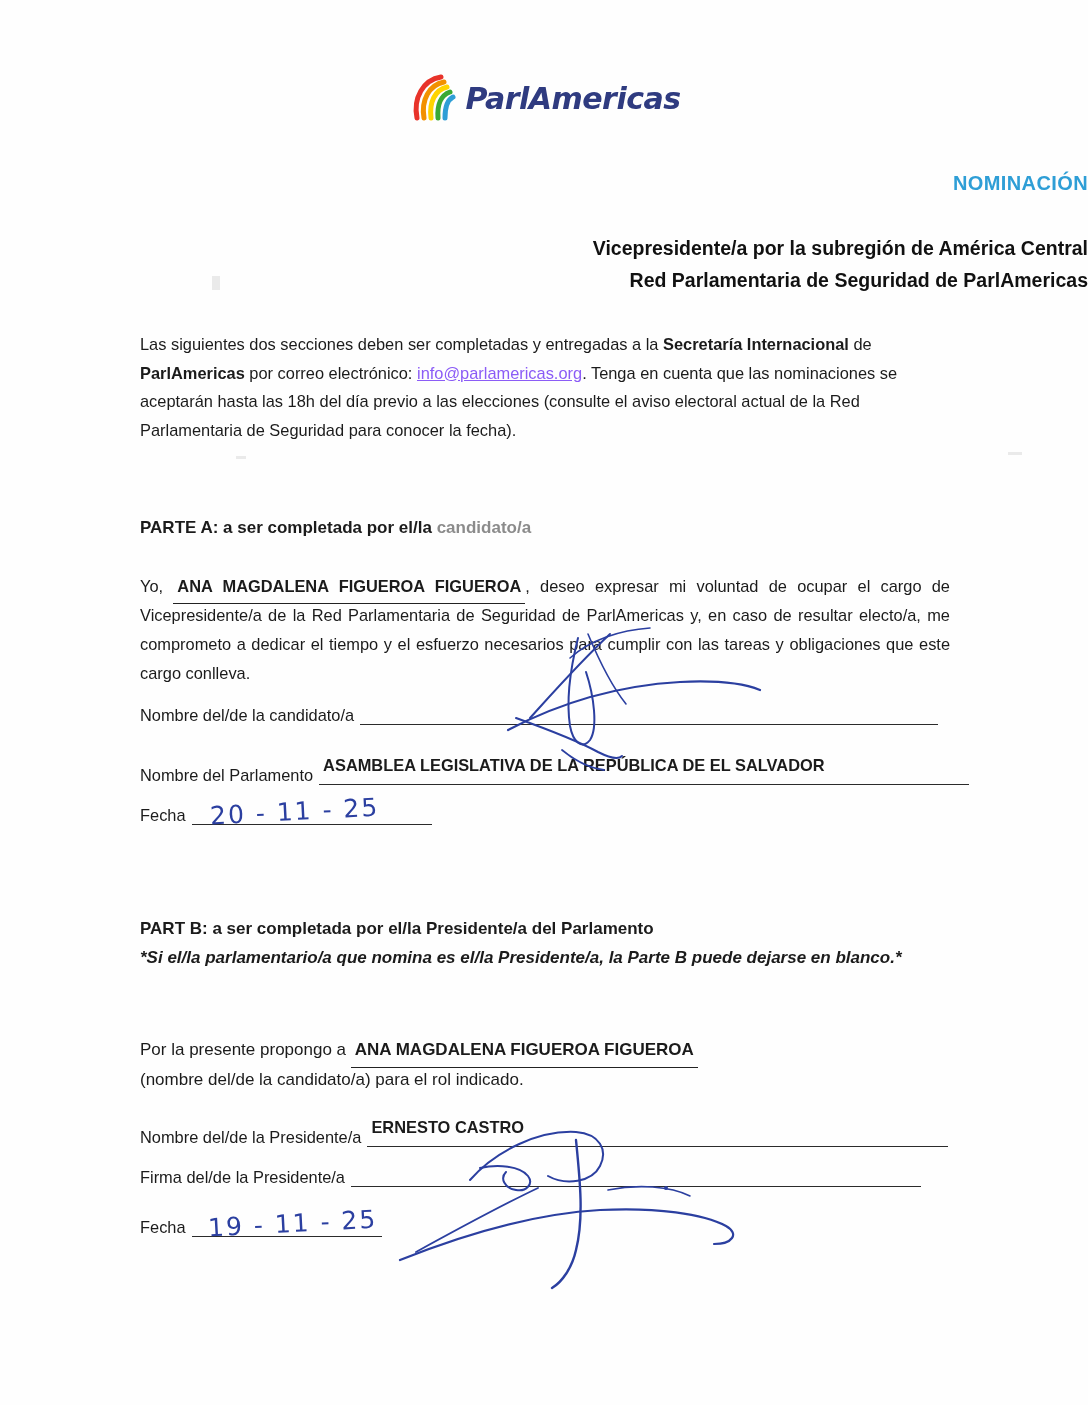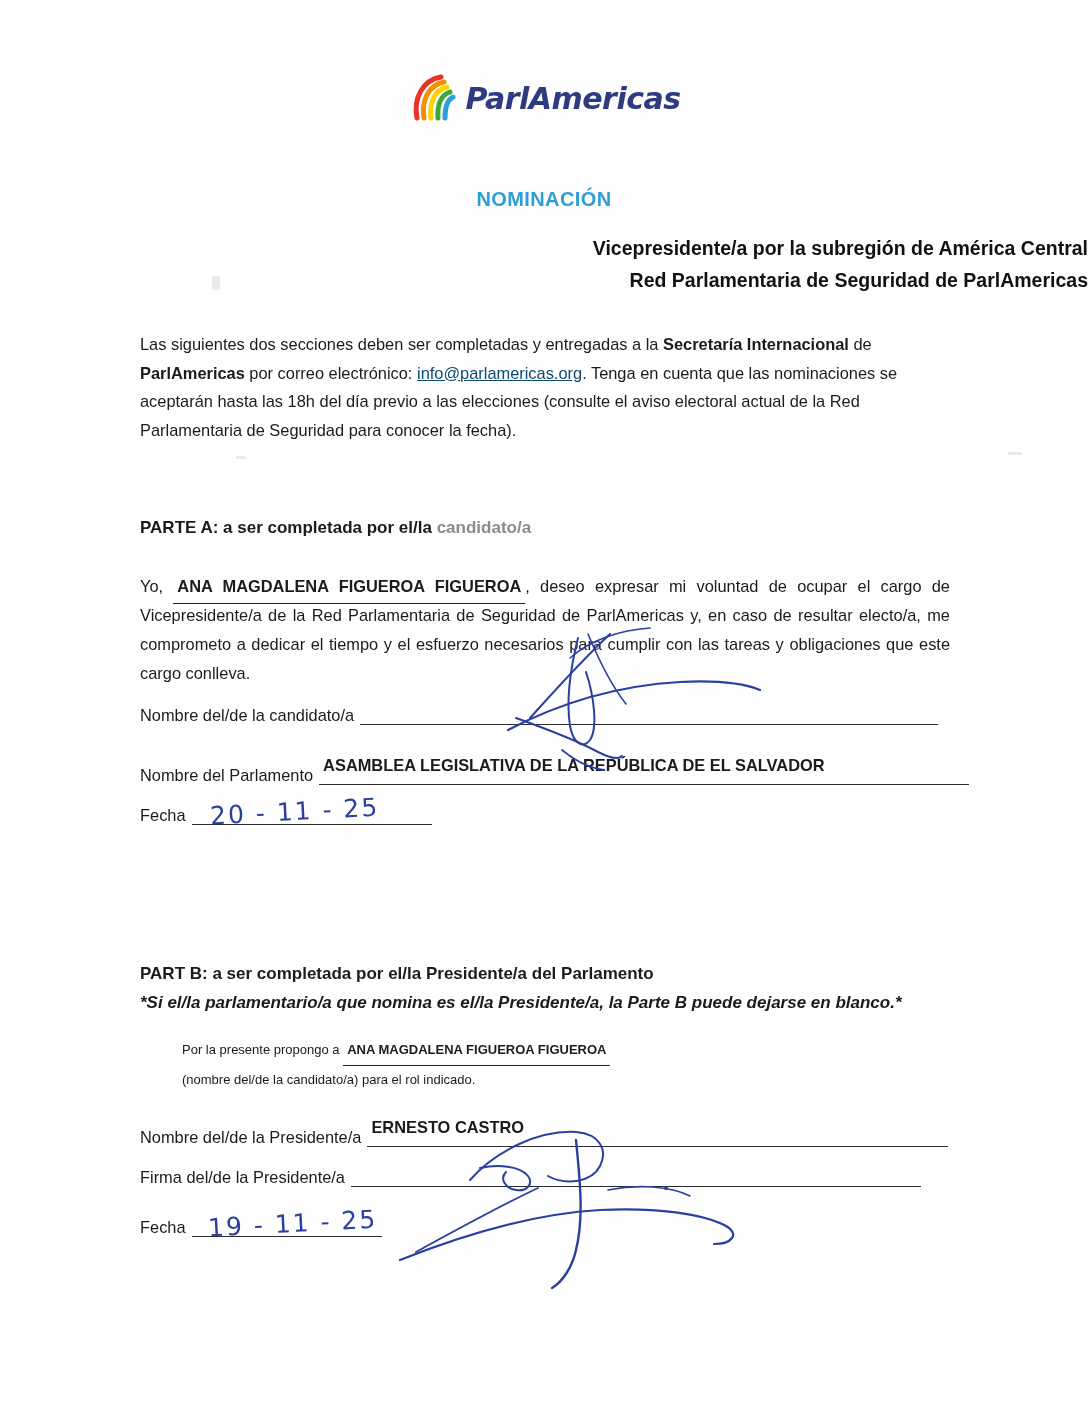--- a/index.html
+++ b/index.html
@@ -49,26 +49,25 @@
     font-style: italic;
     color: #2f3b80;
     letter-spacing: -0.5px;
   }
 
   
   .doc-title {
     position: absolute;
     top: 172px;
     width: 100%;
-    text-align: center;
+    text-align: right;
     color: #2e9ed6;
     font-size: 20px;
     font-weight: bold;
     letter-spacing: 0.4px;
-    margin-top: 16px;
   }
   .subtitle-block {
     position: absolute;
     top: 232px;
     width: 100%;
     text-align: right;
     font-size: 19.5px;
     font-weight: bold;
     line-height: 32px;
     color: #111;
@@ -80,21 +79,21 @@
     top: 330px;
     left: 140px;
     width: 810px;
     font-size: 16.4px;
     line-height: 28.5px;
     color: #1b1b1b;
     text-align: left;
   }
   .intro b { font-weight: bold; }
   .email-link {
-    color: #0c4a6e;
+    color: #8b5cf6;
     text-decoration: underline;
   }
 
   .part-a-head {
     position: absolute;
     top: 518px;
     left: 140px;
     font-size: 17px;
     font-weight: bold;
   }
@@ -145,40 +144,39 @@
     color: #2b3fa0;
     font-size: 25px;
     letter-spacing: 2px;
     transform: rotate(-3deg);
     display: inline-block;
     padding: 0 8px;
   }
 
   .part-b-head {
     position: absolute;
-    top: 959px;
+    top: 914px;
     left: 140px;
     width: 810px;
     font-size: 17px;
     font-weight: bold;
     line-height: 29px;
   }
   .part-b-head .ital {
     font-style: italic;
     font-weight: bold;
   }
 
   .para-b {
     position: absolute;
     top: 1035px;
     left: 140px;
     width: 810px;
-    font-size: 13px;
+    font-size: 17px;
     line-height: 30px;
-    margin-left: 42px;
   }
 
   .pres-name { top: 1118px; }
   .pres-sig  { top: 1168px; justify-content: flex-end; }
   .fecha-b   { top: 1218px; }
 
   
   .ink {
     position: absolute;
     pointer-events: none;

